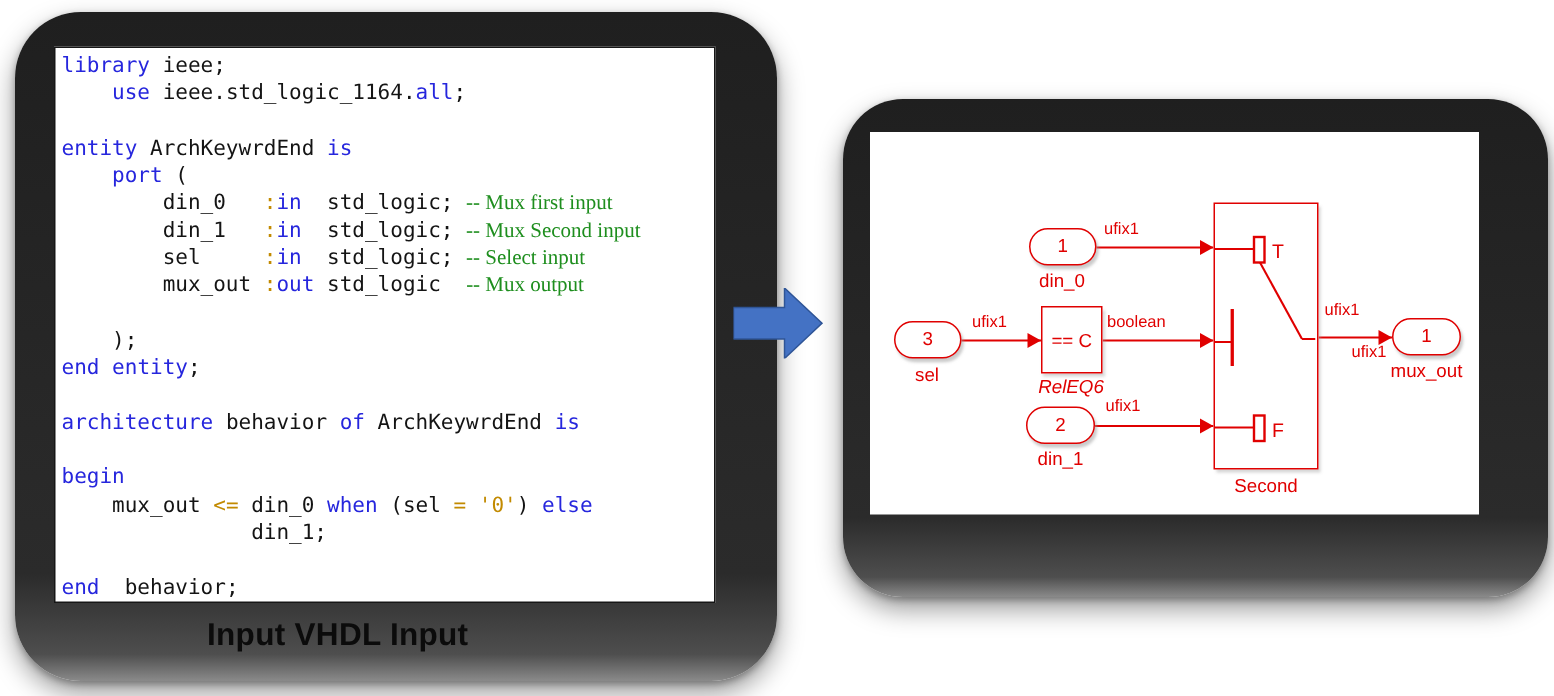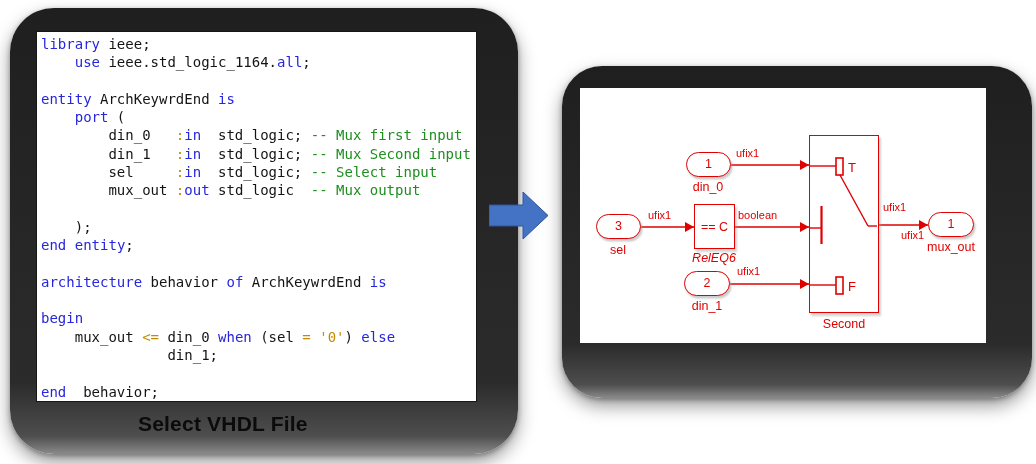--- a/index.html
+++ b/index.html
@@ -16,21 +16,21 @@
   .screen{position:absolute;background:#ffffff;}
   #code-screen{left:26px;top:23px;width:441px;height:371px;border:1px solid #161616;box-sizing:border-box;overflow:hidden;}
   #model-screen{left:18px;top:22px;width:406px;height:255px;}
 
   
   #vhdl-code{margin:0;padding:3px 0 0 4px;font-family:"DejaVu Sans Mono",monospace;
              font-size:14px;line-height:18.3px;color:var(--plain);}
   .code-line{white-space:pre;height:18.3px;}
   .tok-k{color:var(--keyword);}
   .tok-p{color:var(--plain);}
-  .tok-c{color:var(--comment);}
+  .tok-c{color:var(--comment);font-family:Liberation Serif, serif;}
   .tok-o{color:var(--operator);}
 
   
   #caption{position:absolute;left:128px;top:404px;width:280px;
            font-size:21px;font-weight:bold;color:#0b0b0b;letter-spacing:0.2px;}
 
   
   #flow-arrow{position:absolute;left:489px;top:192px;}
   .port-oval{position:absolute;box-sizing:border-box;border:1.7px solid var(--diagram);
              border-radius:13px;background:#fff;color:var(--diagram);
@@ -50,21 +50,21 @@
 </style>
 </head>
 <body>
 
 <div id="canvas">
 
   <div class="frame" id="code-frame">
     <div class="screen" id="code-screen">
       <pre id="vhdl-code"><div class="code-line"><span class="tok-k">library</span><span class="tok-p"> ieee;</span></div><div class="code-line"><span class="tok-p">    </span><span class="tok-k">use</span><span class="tok-p"> ieee.std_logic_1164.</span><span class="tok-k">all</span><span class="tok-p">;</span></div><div class="code-line">&nbsp;</div><div class="code-line"><span class="tok-k">entity</span><span class="tok-p"> ArchKeywrdEnd </span><span class="tok-k">is</span></div><div class="code-line"><span class="tok-p">    </span><span class="tok-k">port</span><span class="tok-p"> (</span></div><div class="code-line"><span class="tok-p">        din_0   </span><span class="tok-o">:</span><span class="tok-k">in</span><span class="tok-p">  std_logic; </span><span class="tok-c">-- Mux first input</span></div><div class="code-line"><span class="tok-p">        din_1   </span><span class="tok-o">:</span><span class="tok-k">in</span><span class="tok-p">  std_logic; </span><span class="tok-c">-- Mux Second input</span></div><div class="code-line"><span class="tok-p">        sel     </span><span class="tok-o">:</span><span class="tok-k">in</span><span class="tok-p">  std_logic; </span><span class="tok-c">-- Select input</span></div><div class="code-line"><span class="tok-p">        mux_out </span><span class="tok-o">:</span><span class="tok-k">out</span><span class="tok-p"> std_logic  </span><span class="tok-c">-- Mux output</span></div><div class="code-line">&nbsp;</div><div class="code-line"><span class="tok-p">    );</span></div><div class="code-line"><span class="tok-k">end</span><span class="tok-p"> </span><span class="tok-k">entity</span><span class="tok-p">;</span></div><div class="code-line">&nbsp;</div><div class="code-line"><span class="tok-k">architecture</span><span class="tok-p"> behavior </span><span class="tok-k">of</span><span class="tok-p"> ArchKeywrdEnd </span><span class="tok-k">is</span></div><div class="code-line">&nbsp;</div><div class="code-line"><span class="tok-k">begin</span></div><div class="code-line"><span class="tok-p">    mux_out </span><span class="tok-o">&lt;=</span><span class="tok-p"> din_0 </span><span class="tok-k">when</span><span class="tok-p"> (sel </span><span class="tok-o">=</span><span class="tok-p"> </span><span class="tok-o">'0'</span><span class="tok-p">) </span><span class="tok-k">else</span></div><div class="code-line"><span class="tok-p">               din_1;</span></div><div class="code-line">&nbsp;</div><div class="code-line"><span class="tok-k">end</span><span class="tok-p">  behavior;</span></div></pre>
     </div>
-    <div id="caption">Select VHDL File</div>
+    <div id="caption">Input VHDL Input</div>
   </div>
 
   <svg id="flow-arrow" width="60" height="47" viewBox="0 0 60 47">
     <polygon points="0,13 34,13 34,0 59,23.5 34,47 34,34 0,34" fill="#4472c4" stroke="#2f5597" stroke-width="1"></polygon>
   </svg>
 
   <div class="frame" id="model-frame">
     <div class="screen" id="model-screen">
 
       <svg id="wires" width="406" height="255">

